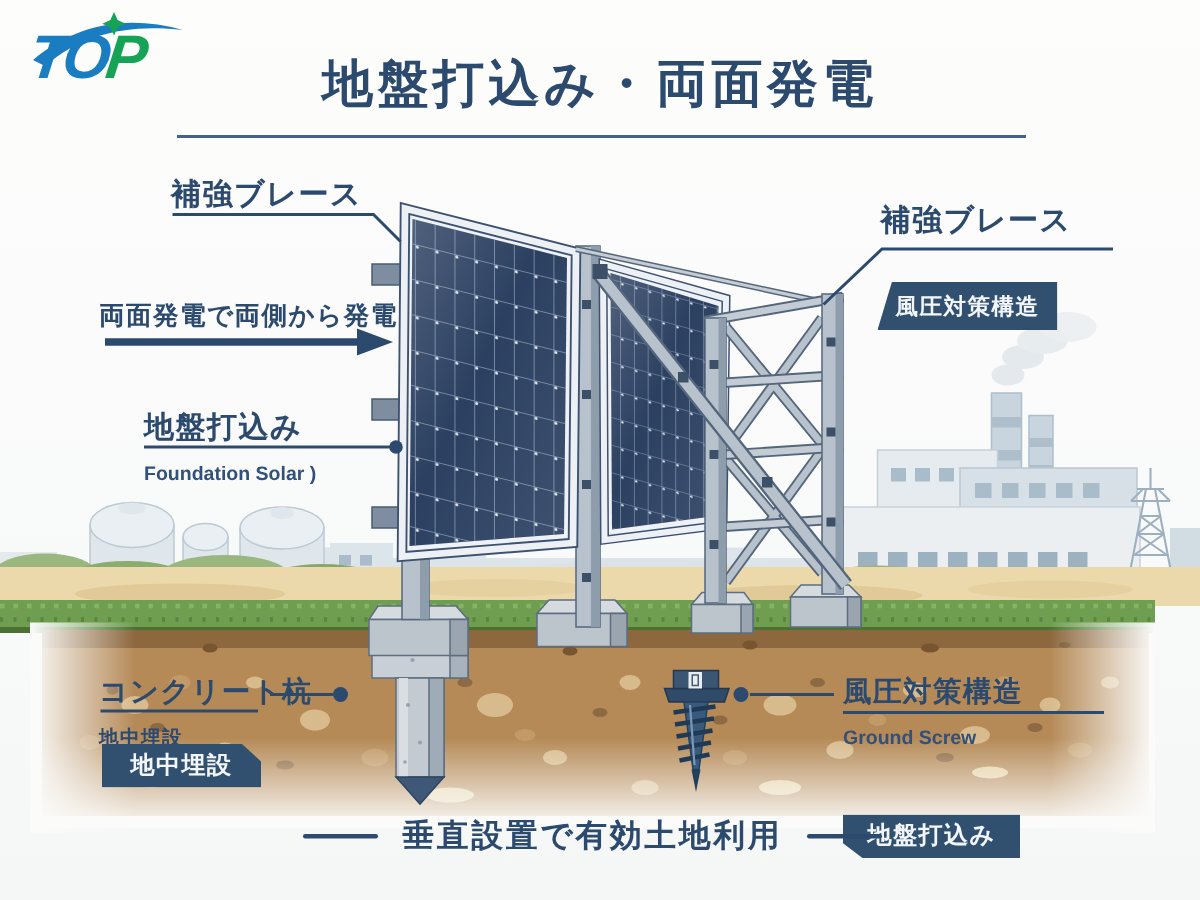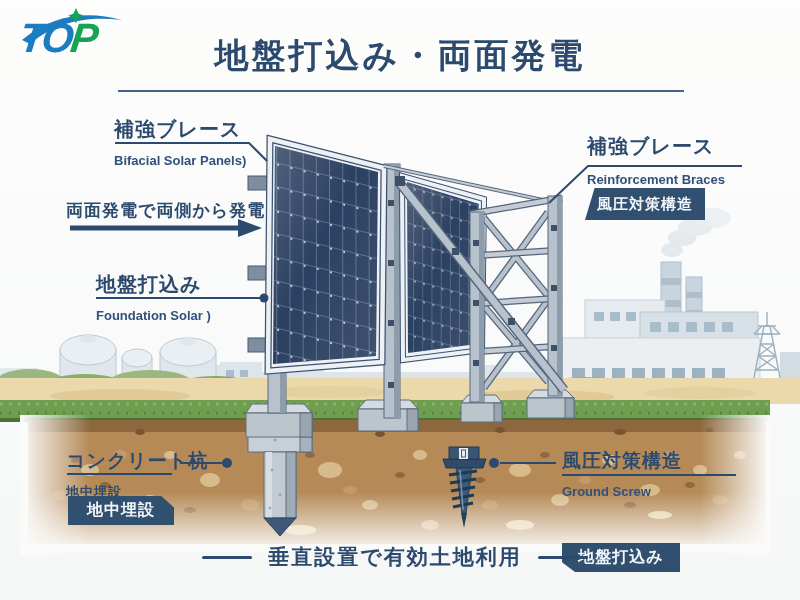--- a/index.html
+++ b/index.html
@@ -384,28 +384,26 @@
       <path d="M4,32 C34,7 68,2 104,12 C68,8 38,14 12,36 Z" fill="#1a7dc1"></path>
       <path d="M58,0 l2.4,5.4 5.4,2.4 -5.4,2.4 -2.4,5.4 -2.4,-5.4 -5.4,-2.4 5.4,-2.4 Z" fill="#16a355"></path>
     </svg>
     <div class="letters"><span class="lt">T</span><span class="lo">O</span><span class="lp">P</span></div>
   </div>
 
   <div class="title">地盤打込み・両面発電</div>
 
   <div class="lbl" style="left:114px;top:116px">
     <div class="jp">補強ブレース</div>
-    <div class="en">Bifacial Solar Panels)</div>
   </div>
 
   <div class="note">両面発電で両側から発電</div>
 
   <div class="lbl" style="left:587px;top:133px">
     <div class="jp">補強ブレース</div>
-    <div class="en" style="margin-top:12px">Reinforcement Braces</div>
   </div>
   <div class="badge badge-wind">風圧対策構造</div>
 
   <div class="lbl" style="left:96px;top:271px">
     <div class="jp">地盤打込み</div>
     <div class="en">Foundation Solar )</div>
   </div>
 
   <div class="lbl" style="left:66px;top:448px">
     <div class="jp-sm">コンクリート杭</div>

